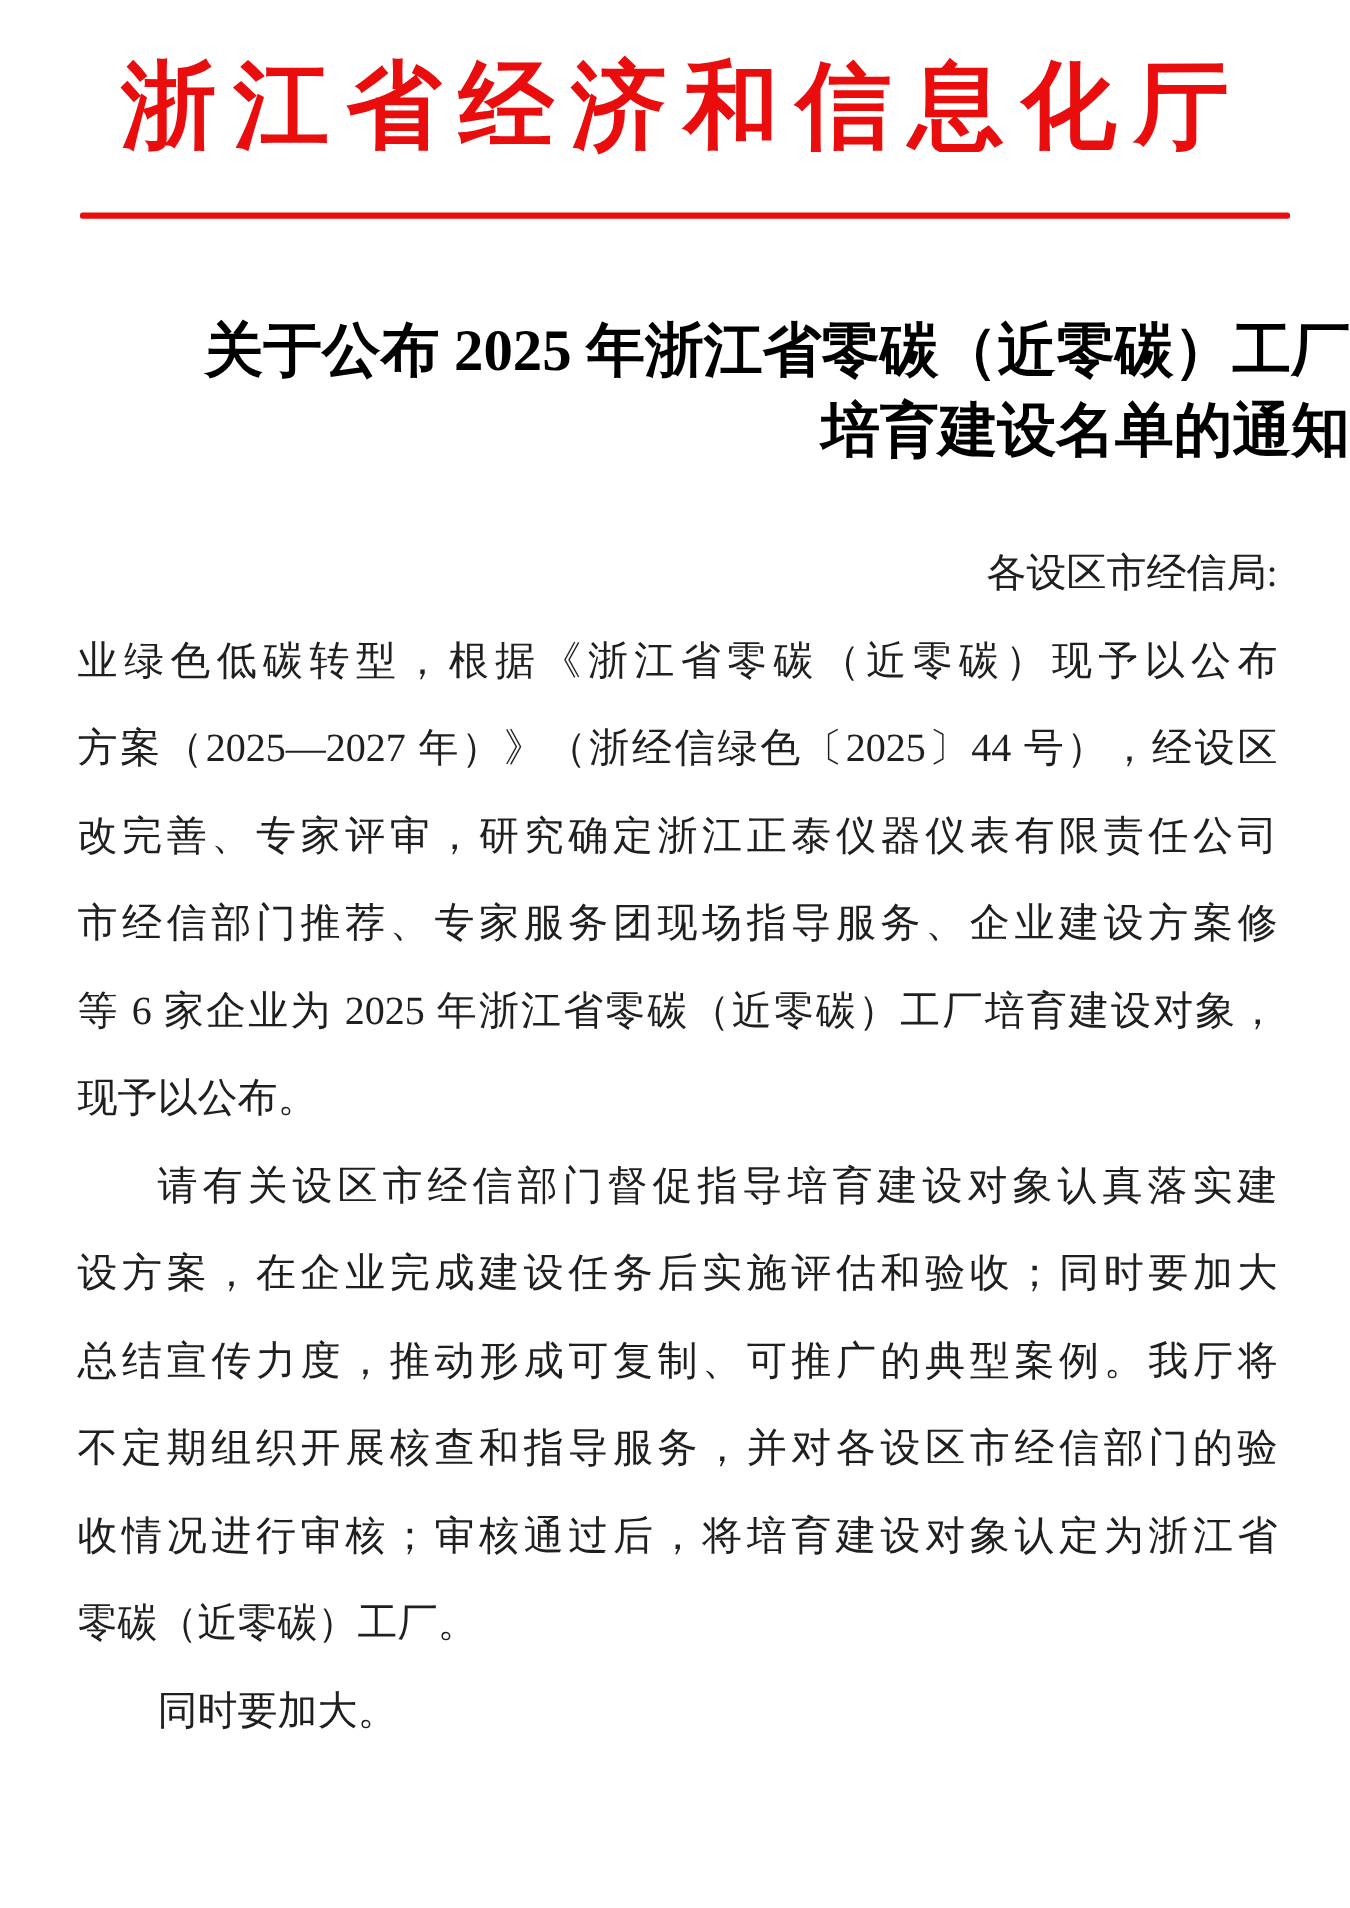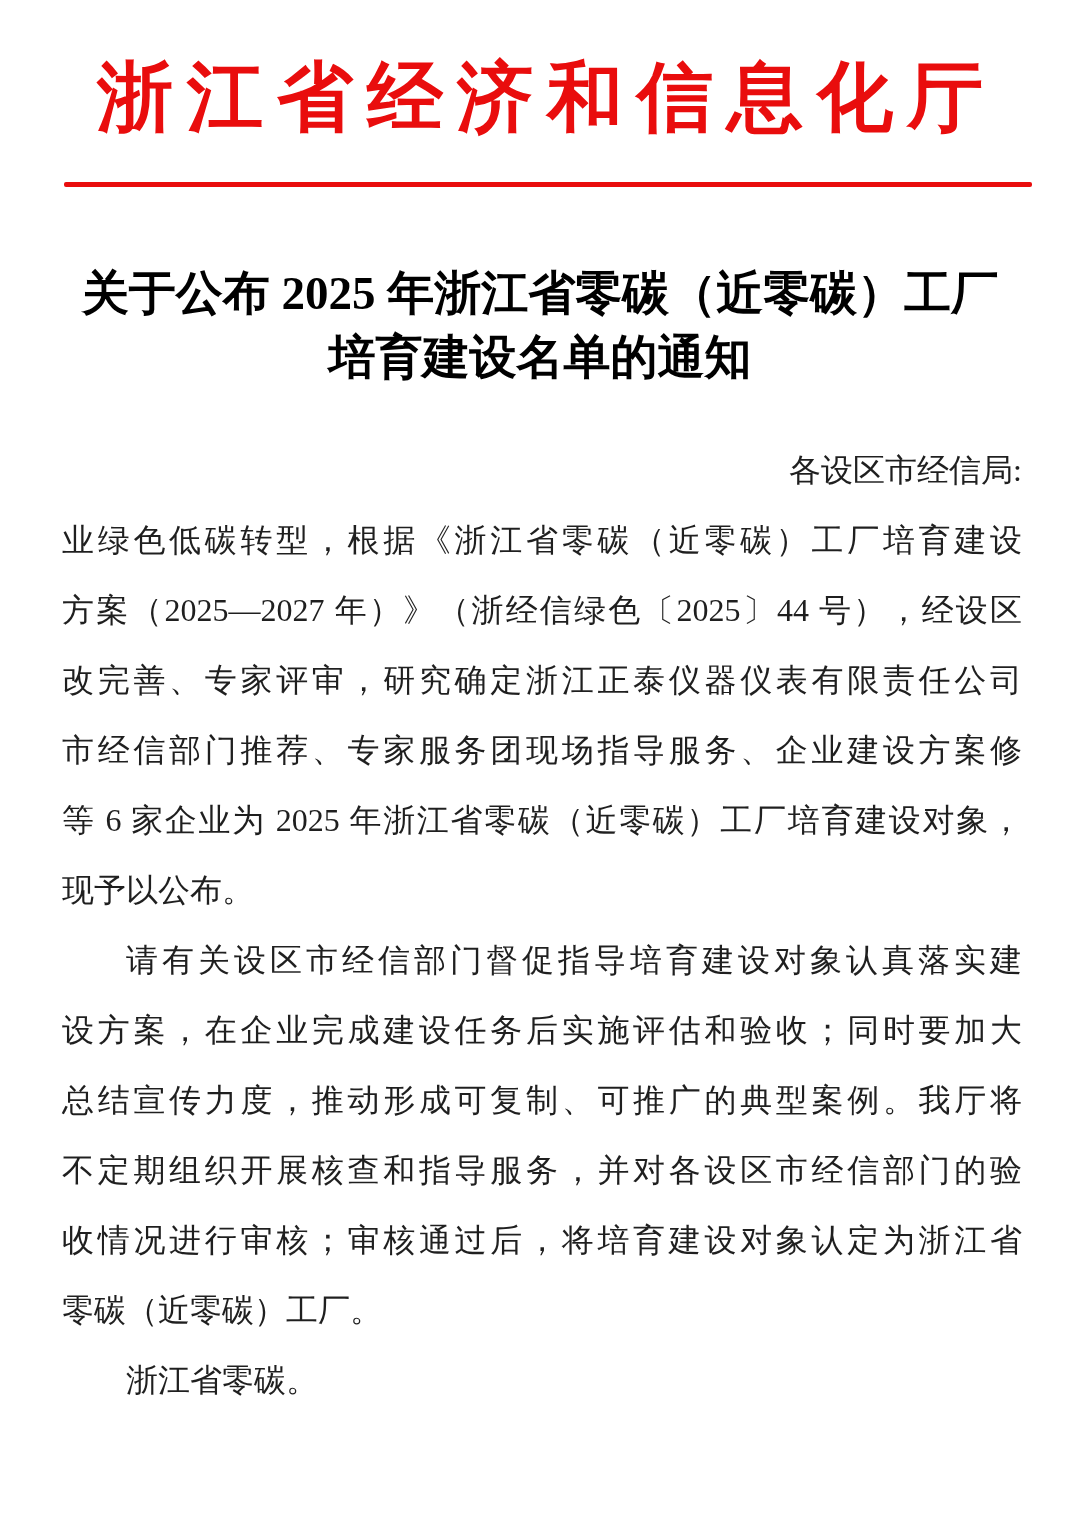--- a/index.html
+++ b/index.html
@@ -11,21 +11,21 @@
     position: relative;
     width: 1080px;
     height: 1526px;
     margin: 0 auto;
     background: var(--page-background, #ffffff);
     overflow: hidden;
     font-family: "Liberation Serif", "DejaVu Serif", serif;
   }
   
   .letterhead {
-    padding-top: 52px;
+    padding-top: 40px;
     text-align: center;
   }
   .letterhead-name {
     display: inline-block;
     font-size: 76px;
     line-height: 90px;
     font-weight: bold;
     color: var(--accent-red, #e90d0d);
     letter-spacing: 14px;
     text-indent: 14px; 
@@ -33,21 +33,21 @@
   }
   .red-rule {
     height: 5px;
     margin: 40px 48px 0 64px;
     background: var(--accent-red, #e90d0d);
     border-radius: 2px;
   }
   
   .doc-title {
     margin-top: 74px;
-    text-align: center;
+    text-align: right;
     font-weight: bold;
     color: #000000;
     font-size: 47px;
     line-height: 64px;
   }
   .doc-title .title-line { display: block; white-space: nowrap; }
   
   .doc-body {
     margin: 46px 58px 0 62px;
     font-size: 32px;
@@ -80,35 +80,35 @@
 
   <div class="doc-title">
     <span class="title-line">关于公布 2025 年浙江省零碳（近零碳）工厂</span>
     <span class="title-line">培育建设名单的通知</span>
   </div>
 
   <div class="doc-body">
     <div class="salutation">各设区市经信局:</div>
 
     <div class="paragraph">
-        <div class="line">业绿色低碳转型，根据《浙江省零碳（近零碳）工厂培育建设</div>
+        <div class="line">业绿色低碳转型，根据《浙江省零碳（近零碳）现予以公布</div>
         <div class="line">方案（2025—2027 年）》（浙经信绿色〔2025〕44 号），经设区</div>
         <div class="line">改完善、专家评审，研究确定浙江正泰仪器仪表有限责任公司</div>
         <div class="line">市经信部门推荐、专家服务团现场指导服务、企业建设方案修</div>
         <div class="line">等 6 家企业为 2025 年浙江省零碳（近零碳）工厂培育建设对象，</div>
         <div class="line no-justify">现予以公布。</div>
       </div>
 
     <div class="paragraph">
         <div class="line indent">请有关设区市经信部门督促指导培育建设对象认真落实建</div>
         <div class="line">设方案，在企业完成建设任务后实施评估和验收；同时要加大</div>
         <div class="line">总结宣传力度，推动形成可复制、可推广的典型案例。我厅将</div>
         <div class="line">不定期组织开展核查和指导服务，并对各设区市经信部门的验</div>
         <div class="line">收情况进行审核；审核通过后，将培育建设对象认定为浙江省</div>
         <div class="line no-justify">零碳（近零碳）工厂。</div>
       </div>
 
     <div class="paragraph">
-        <div class="line indent no-justify">浙江省零碳。</div>
+        <div class="line indent no-justify">同时要加大。</div>
       </div>
   </div>
 
 </div>
 
 </body></html>

